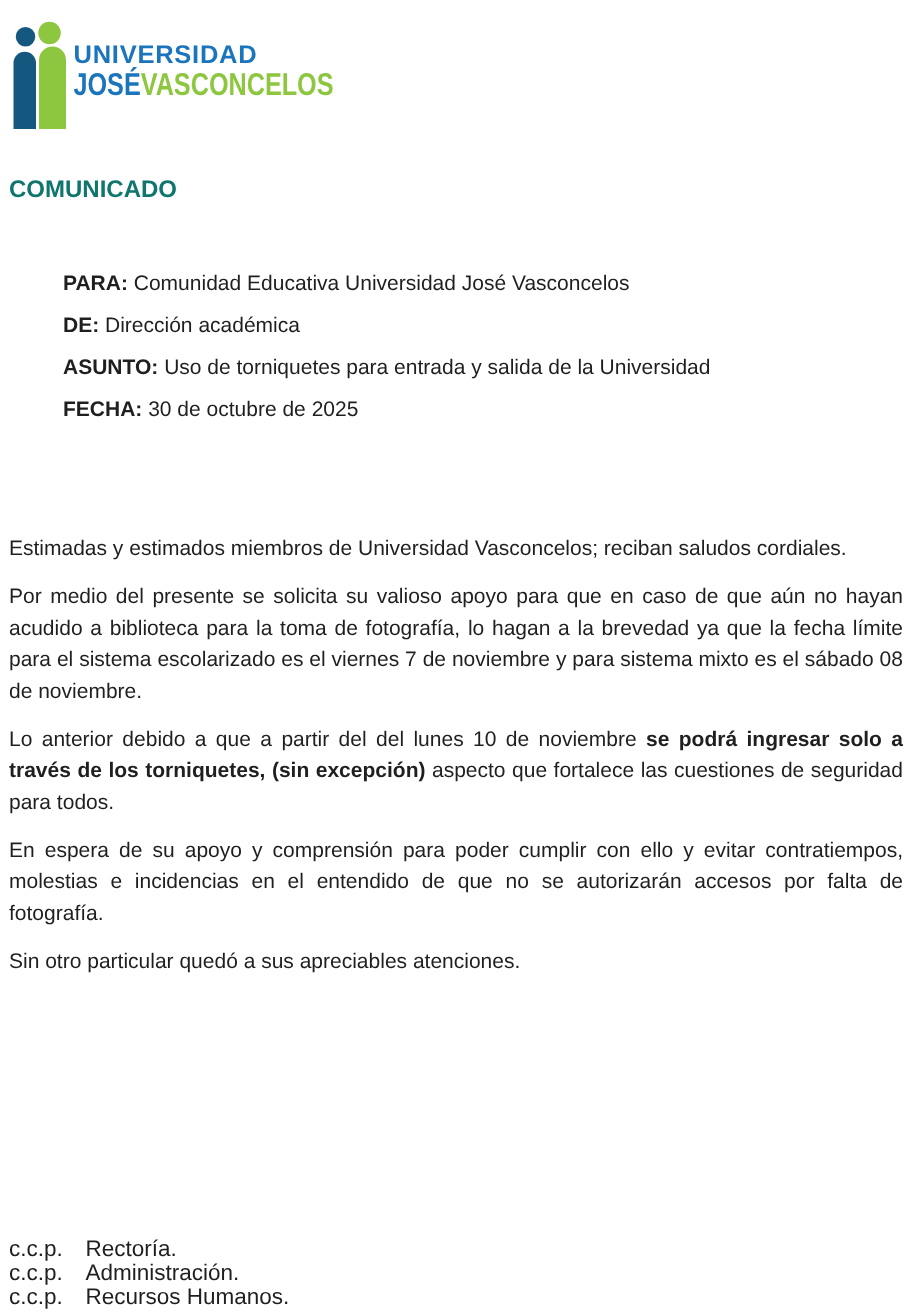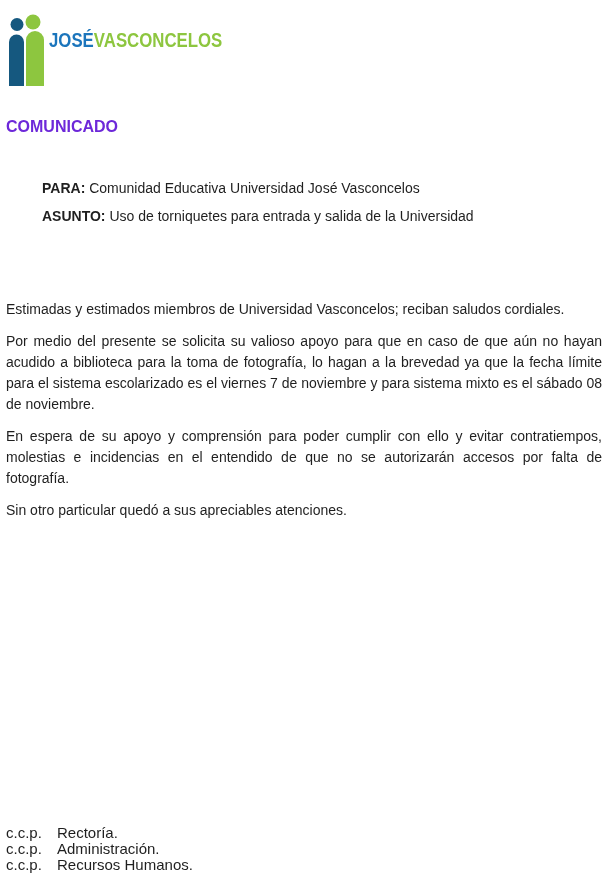--- a/index.html
+++ b/index.html
@@ -23,21 +23,21 @@
   }
   .logo-line2{
     font-size:21px;font-weight:bold;letter-spacing:0px;
     transform:scaleX(0.80);transform-origin:left center;
     margin-top:1px;white-space:nowrap;
   }
   .logo-line2 .blue{color:#1b75bc;}
   .logo-line2 .green{color:#8dc63f;}
   
   .doc-title{
-    font-size:16px;font-weight:bold;color:#6d28d9;
+    font-size:16px;font-weight:bold;color:#0f766e;
     margin:30px 0 0 0;
   }
   
   .fields-a{margin-top:44px;}
   .fields-b{}
   .field{font-size:14px;margin:0 0 11px 0;line-height:17px;padding-left:36px;}
   .field .label{font-weight:bold;}
   
   .body-text{margin-top:74px;}
   .body-text p{
@@ -60,39 +60,43 @@
 <div class="page">
 
   <header class="logo">
     <svg class="logo-mark" width="40" height="80" viewBox="0 0 40 80" aria-hidden="true">
       <circle cx="11" cy="16.5" r="6.5" fill="#15587f"></circle>
       <circle cx="27" cy="14" r="7.5" fill="#8dc63f"></circle>
       <path d="M3 78 V34 a7.5 7.5 0 0 1 15 0 V78 Z" fill="#15587f"></path>
       <path d="M20 78 V32 a9 9 0 0 1 18 0 V78 Z" fill="#8dc63f"></path>
     </svg>
     <div class="logo-text">
+      <div class="logo-line1">UNIVERSIDAD</div>
       <div class="logo-line2">
         <span class="blue">JOSÉ</span><span class="green">VASCONCELOS</span>
       </div>
     </div>
   </header>
 
   <h1 class="doc-title">COMUNICADO</h1>
 
   <div class="fields-a">
     <p class="field"><span class="label">PARA:</span><span> Comunidad Educativa Universidad José Vasconcelos</span></p>
+    <p class="field"><span class="label">DE:</span><span> Dirección académica</span></p>
   </div>
 
   <div class="fields-b">
     <p class="field"><span class="label">ASUNTO:</span><span> Uso de torniquetes para entrada y salida de la Universidad</span></p>
+    <p class="field"><span class="label">FECHA:</span><span> 30 de octubre de 2025</span></p>
   </div>
 
   <div class="body-text">
     <p>Estimadas y estimados miembros de Universidad Vasconcelos; reciban saludos cordiales.</p>
     <p>Por medio del presente se solicita su valioso apoyo para que en caso de que aún no hayan acudido a biblioteca para la toma de fotografía, lo hagan a la brevedad ya que la fecha límite para el sistema escolarizado es el viernes 7 de noviembre y para sistema mixto es el sábado 08 de noviembre.</p>
+    <p><span>Lo anterior debido a que a partir del del lunes 10 de noviembre </span><b>se podrá ingresar solo a través de los torniquetes,  (sin excepción)</b><span> aspecto que fortalece las cuestiones de seguridad para todos.</span></p>
     <p>En espera de su apoyo y comprensión para poder cumplir con ello y evitar contratiempos, molestias e incidencias en el entendido de que no se autorizarán accesos por falta de fotografía.</p>
     <p>Sin otro particular quedó a sus apreciables atenciones.</p>
   </div>
 
 
   <div class="cc">
     <div class="cc-row">
       <span class="cc-label">c.c.p.</span>
       <span>Rectoría.</span>
     </div>

